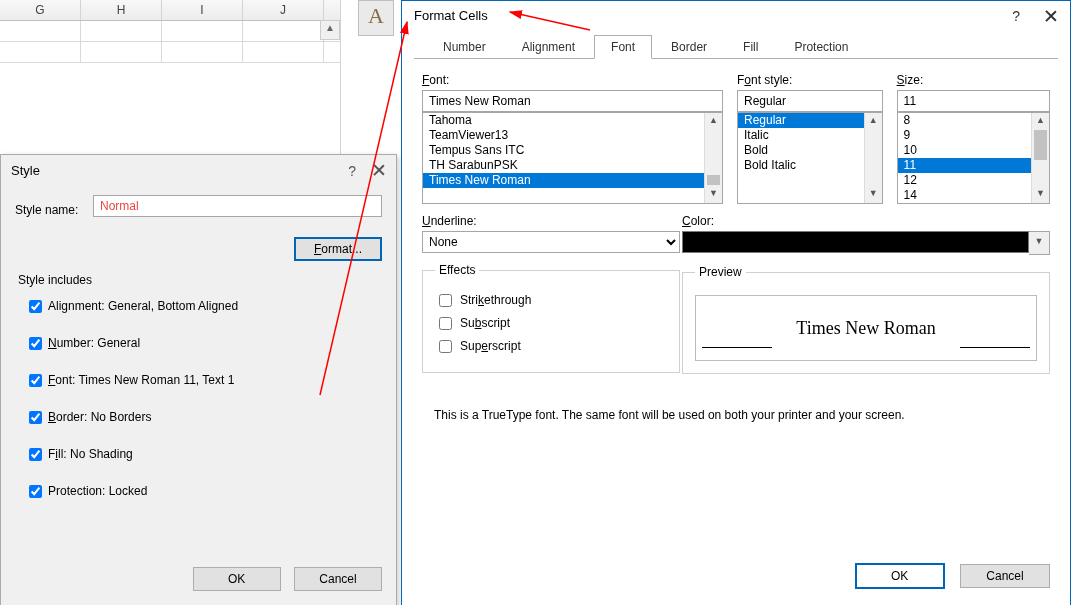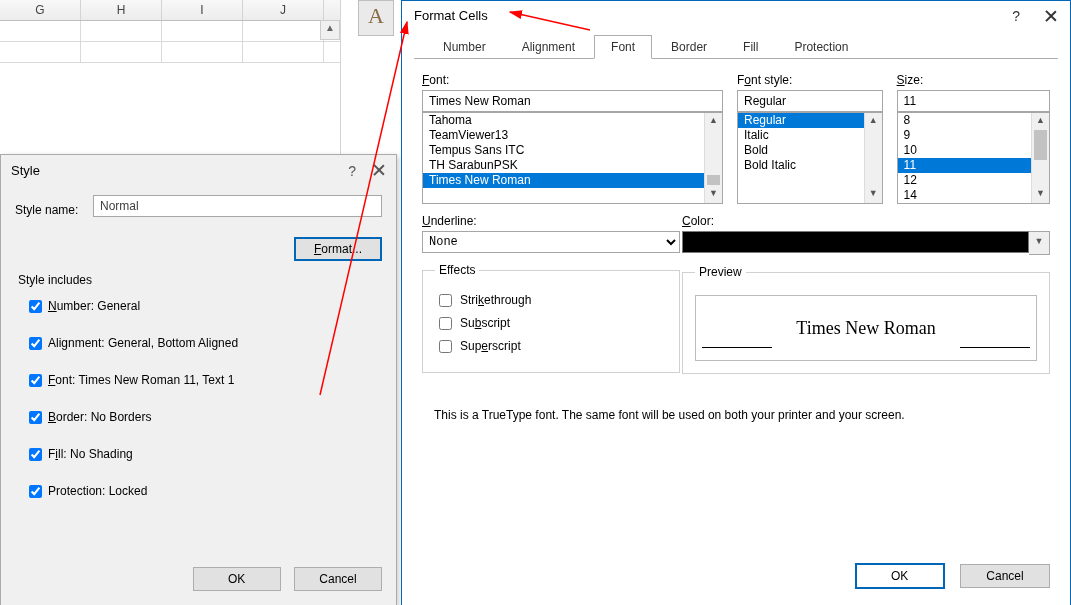--- a/index.html
+++ b/index.html
@@ -14,21 +14,21 @@
 .style-dlg{position:absolute;left:0;top:154px;width:395px;height:450px;background:#f0f0f0;border:1px solid #aaa;box-shadow:2px 2px 6px rgba(0,0,0,.2)}
 .titlebar{height:32px;line-height:32px;padding:0 10px;position:relative;font-size:13px}
 .titlebar .help{position:absolute;right:40px;top:0;color:#555;font-size:14px}
 .titlebar .close{position:absolute;right:10px;top:8px;width:14px;height:14px}
 .titlebar .close:before,.titlebar .close:after{content:"";position:absolute;left:6px;top:0;width:1.5px;height:14px;background:#555}
 .titlebar .close:before{transform:rotate(45deg)}.titlebar .close:after{transform:rotate(-45deg)}
 .style-body{padding:8px 14px}
 .row{display:flex;align-items:flex-end;margin-bottom:16px}
 .lbl{width:78px}
 input[type=text]{border:1px solid #a6a6a6;padding:3px 6px;font-family:inherit;font-size:12px;background:#fff}
-.style-body input[type=text]{flex:1;color:#404040}
+.style-body input[type=text]{flex:1;color:#ef4444}
 .btn{background:#e1e1e1;border:1px solid #adadad;padding:4px 20px;font-family:inherit;font-size:12px;min-width:70px}
 .format-btn{float:right;margin:4px 0 12px 0;border:2px solid #0067b8;background:#e1e1e1;padding:3px 18px}
 .grp-lbl{clear:both;margin:8px 0 10px 3px}
 .chkrow{margin:0 0 18px 10px}
 .chkrow input{vertical-align:middle;margin-right:6px}
 .dlg-btns{position:absolute;right:14px;bottom:14px}
 .dlg-btns .btn{margin-left:10px;min-width:88px}
 
 .fc-dlg{position:absolute;left:401px;top:0;width:668px;height:604px;background:#fff;border:1px solid #0067b8}
 .fc-title{height:30px;line-height:30px;padding:0 12px;position:relative;font-size:13px}
@@ -46,21 +46,21 @@
 .sect-lbl{margin-bottom:3px}
 .listbox{border:1px solid #a6a6a6;height:90px;overflow:hidden;position:relative;background:#fff}
 .listbox .sb{position:absolute;right:0;top:0;width:17px;height:100%;background:#f0f0f0;border-left:1px solid #dcdcdc}
 .listbox .sb .arr{height:17px;text-align:center;line-height:15px;color:#555;font-size:9px}
 .listbox .sb .thumb{position:absolute;left:2px;width:13px;background:#c2c2c2}
 .li{padding:0 6px;line-height:15px;white-space:nowrap}
 .li.sel{background:#0078d7;color:#fff}
 .txt{width:100%;box-sizing:border-box;margin-bottom:0}
 .row2{display:flex;gap:2px;margin-top:10px}
 .colL{width:258px}.colR{flex:1}
-select.full{width:100%;border:1px solid #a6a6a6;padding:2px;font-family:Liberation Mono, monospace;font-size:12px;background:#fff;height:22px}
+select.full{width:100%;border:1px solid #a6a6a6;padding:2px;font-family:Liberation Sans, sans-serif;font-size:12px;background:#fff;height:22px}
 .color-combo{display:flex}
 .color-sw{flex:1;height:20px;border:1px solid #7a7a7a;background:#000}
 .color-dd{width:20px;height:22px;border:1px solid #a6a6a6;border-left:none;background:#efefef;text-align:center;line-height:18px;font-size:9px;color:#555}
 fieldset{border:1px solid #d0d0d0;margin:10px 0 0 0;padding:10px 12px 12px 12px}
 legend{padding:0 4px}
 .fx label{display:block;margin:4px 0}
 .fx input{vertical-align:middle;margin-right:8px}
 .preview-box{border:1px solid #bcbcbc;height:64px;margin-top:6px;position:relative;display:flex;align-items:center;justify-content:center;font-family:"Times New Roman",serif;font-size:18px}
 .preview-box .uline{position:absolute;bottom:12px;height:1px;background:#000}
 .preview-box .uline.l{left:6px;width:70px}.preview-box .uline.r{right:6px;width:70px}
@@ -105,22 +105,22 @@
     <span class="help">?</span>
     <span class="close"></span>
   </div>
   <div class="style-body">
     <div class="row">
       <span class="lbl">Style name:</span>
       <input type="text" value="Normal" style="">
     </div>
     <button class="btn format-btn"><span class="u">F</span><span></span>ormat...</button>
     <div class="grp-lbl">Style includes</div>
+    <div class="chkrow"><input type="checkbox" checked="" style=""><span>Alignment: General, Bottom Aligned</span></div>
     <div class="chkrow"><input type="checkbox" checked="" style=""><span><span class="u">N</span>umber: General</span></div>
-    <div class="chkrow"><input type="checkbox" checked="" style=""><span>Alignment: General, Bottom Aligned</span></div>
     <div class="chkrow"><input type="checkbox" checked="" style=""><span><span class="u">F</span>ont: Times New Roman 11, Text 1</span></div>
     <div class="chkrow"><input type="checkbox" checked="" style=""><span><span class="u">B</span>order: No Borders</span></div>
     <div class="chkrow"><input type="checkbox" checked="" style=""><span>F<u>i</u>ll: No Shading</span></div>
     <div class="chkrow"><input type="checkbox" checked="" style=""><span>Protection: Locked</span></div>
   </div>
   <div class="dlg-btns">
     <button class="btn">OK</button>
     <button class="btn">Cancel</button>
   </div>
 </div>

